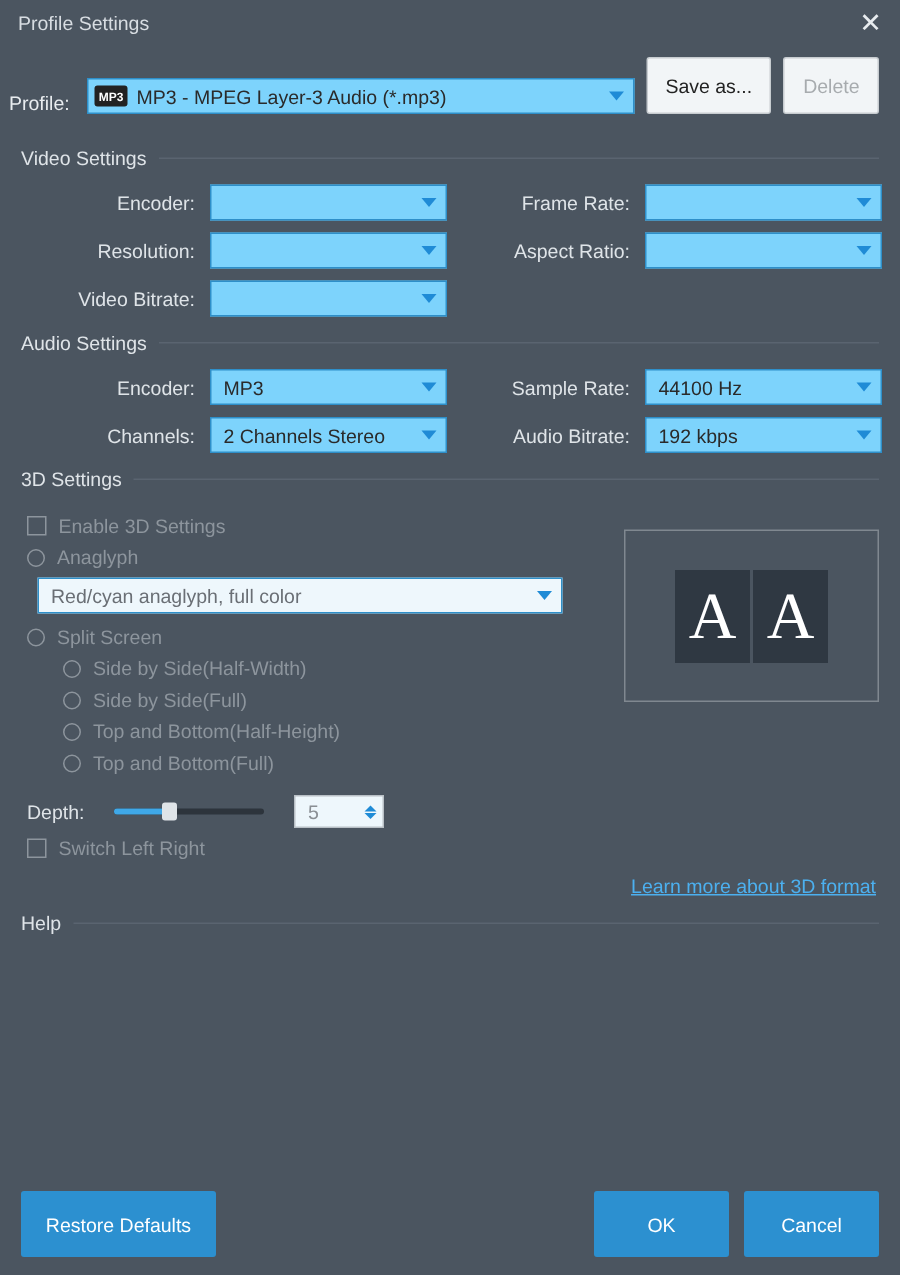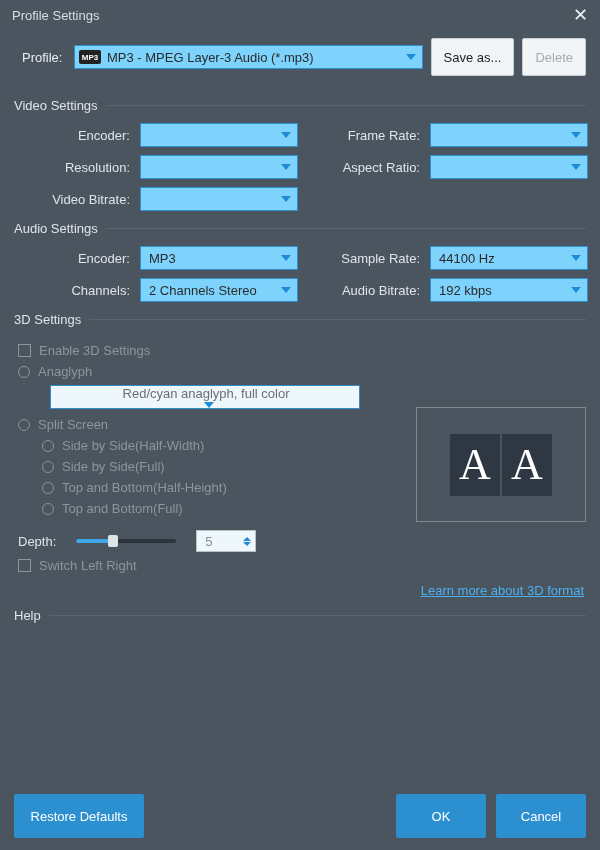--- a/index.html
+++ b/index.html
@@ -12,22 +12,22 @@
     overflow: hidden;
   }
   .titlebar {
     display: flex; align-items: center; justify-content: space-between;
     padding: 6px 12px;
   }
   .titlebar .title { color: #d8dde2; font-size: 13px; }
   .close-x { font-size: 18px; color: #e8ecef; cursor: pointer; line-height: 1; }
 
   .profile-row {
-    display: flex; align-items: center; gap: 8px;
-    padding: 8px 14px 12px 22px;
+    display: flex; align-items: flex-end; gap: 8px;
+    padding: 8px 14px 12px 6px;
   }
   .profile-row .label { color: #e8ecef; min-width: 44px; }
 
   .dropdown {
     display: flex; align-items: center; justify-content: space-between;
     background: #7dd3fc;
     border: 1px solid #2e8fc9;
     height: 24px;
     padding: 0 6px 0 8px;
     color: #2a2a2a;
@@ -116,45 +116,44 @@
   }
   .radio {
     width: 12px; height: 12px;
     border: 1.5px solid #8d959d;
     border-radius: 50%;
     background: #4b5560;
     flex-shrink:0;
   }
   .three-d-wrap {
     display: flex;
-    align-items: flex-end;
+    align-items: flex-start;
     gap: 2px;
   }
   .three-d-left { flex: 1; }
   .preview-box {
     width: 170px; height: 115px;
     border: 1px solid #808890;
     margin-top: 16px;
     display: flex; align-items: center; justify-content: center;
     gap: 2px;
   }
   .preview-box .aa {
     width: 50px; height: 62px;
     background: #2f3842;
     color: #fff;
     font-size: 44px;
     font-family: "Times New Roman", serif;
     display: flex; align-items: center; justify-content: center;
   }
   .anaglyph-drop {
-    width: 310px;
-    margin-left: 36px;
+    width: 350px;
+    margin-left: 11px;
     background: #e5eef4;
     color: #8a8f94;
-    flex-direction: column;
   }
 
   .depth-row {
     display: flex; align-items: center; gap: 20px;
     margin: 8px 0 6px 4px;
     color: #dfe4e8;
   }
   .slider {
     width: 100px; height: 4px;
     background: #2d343c;

